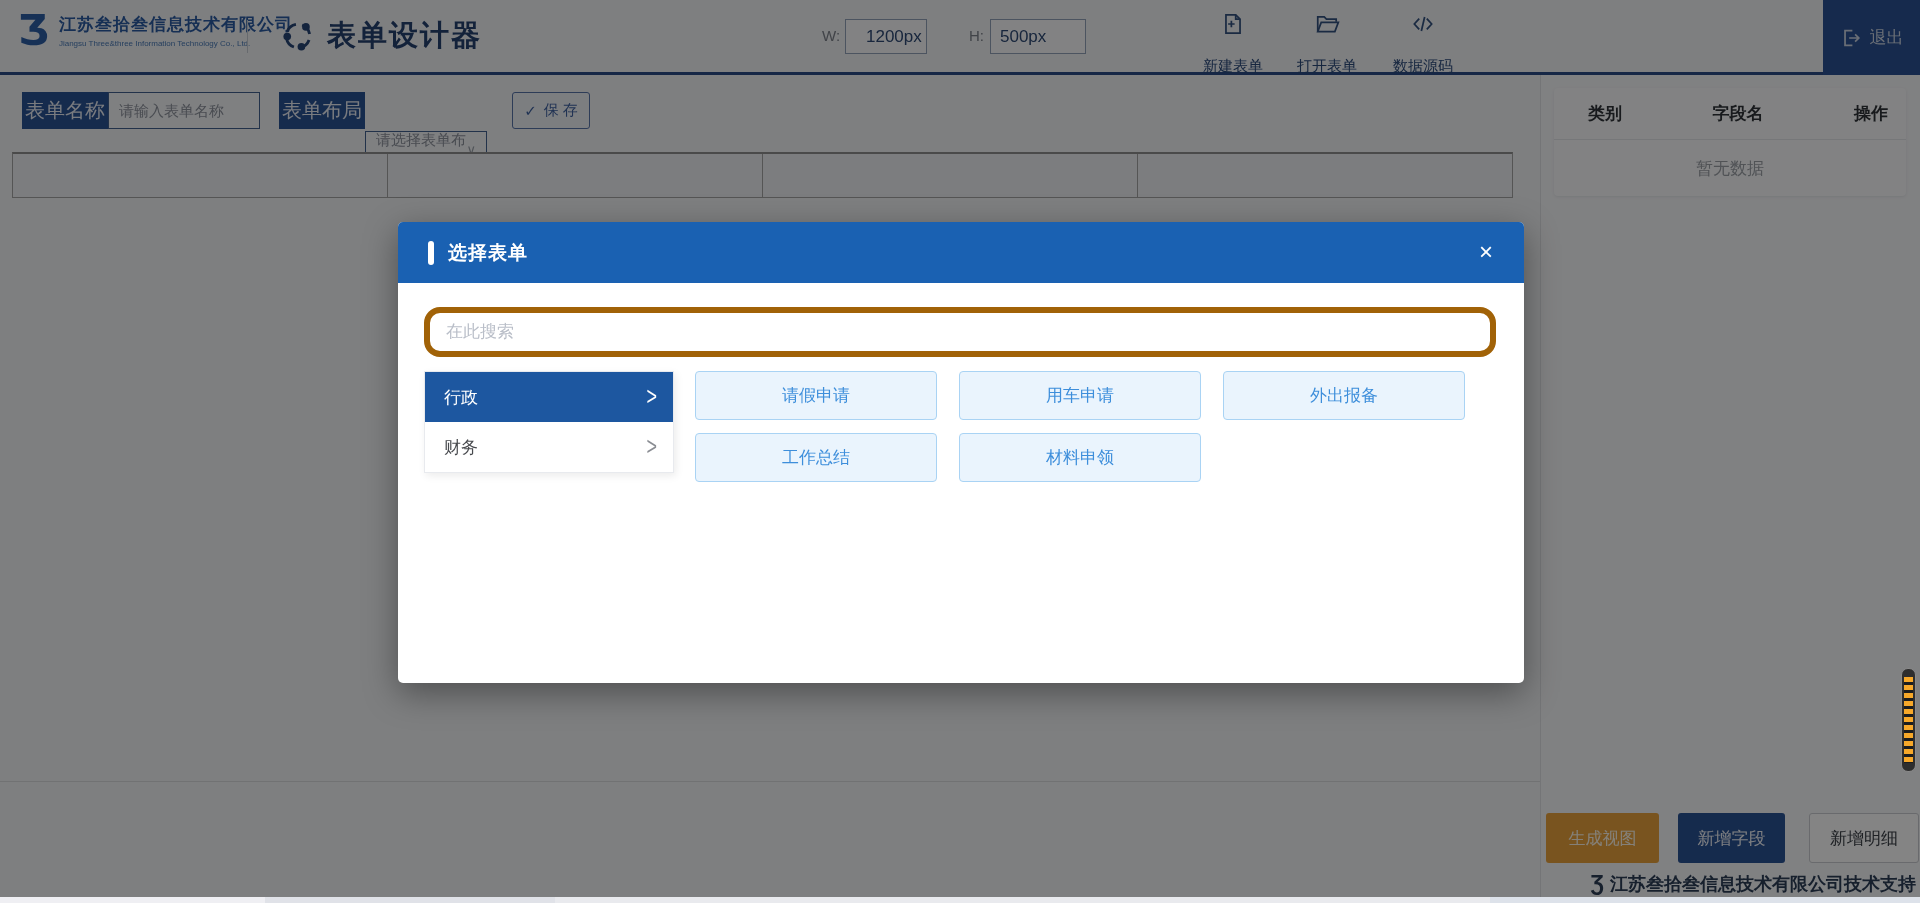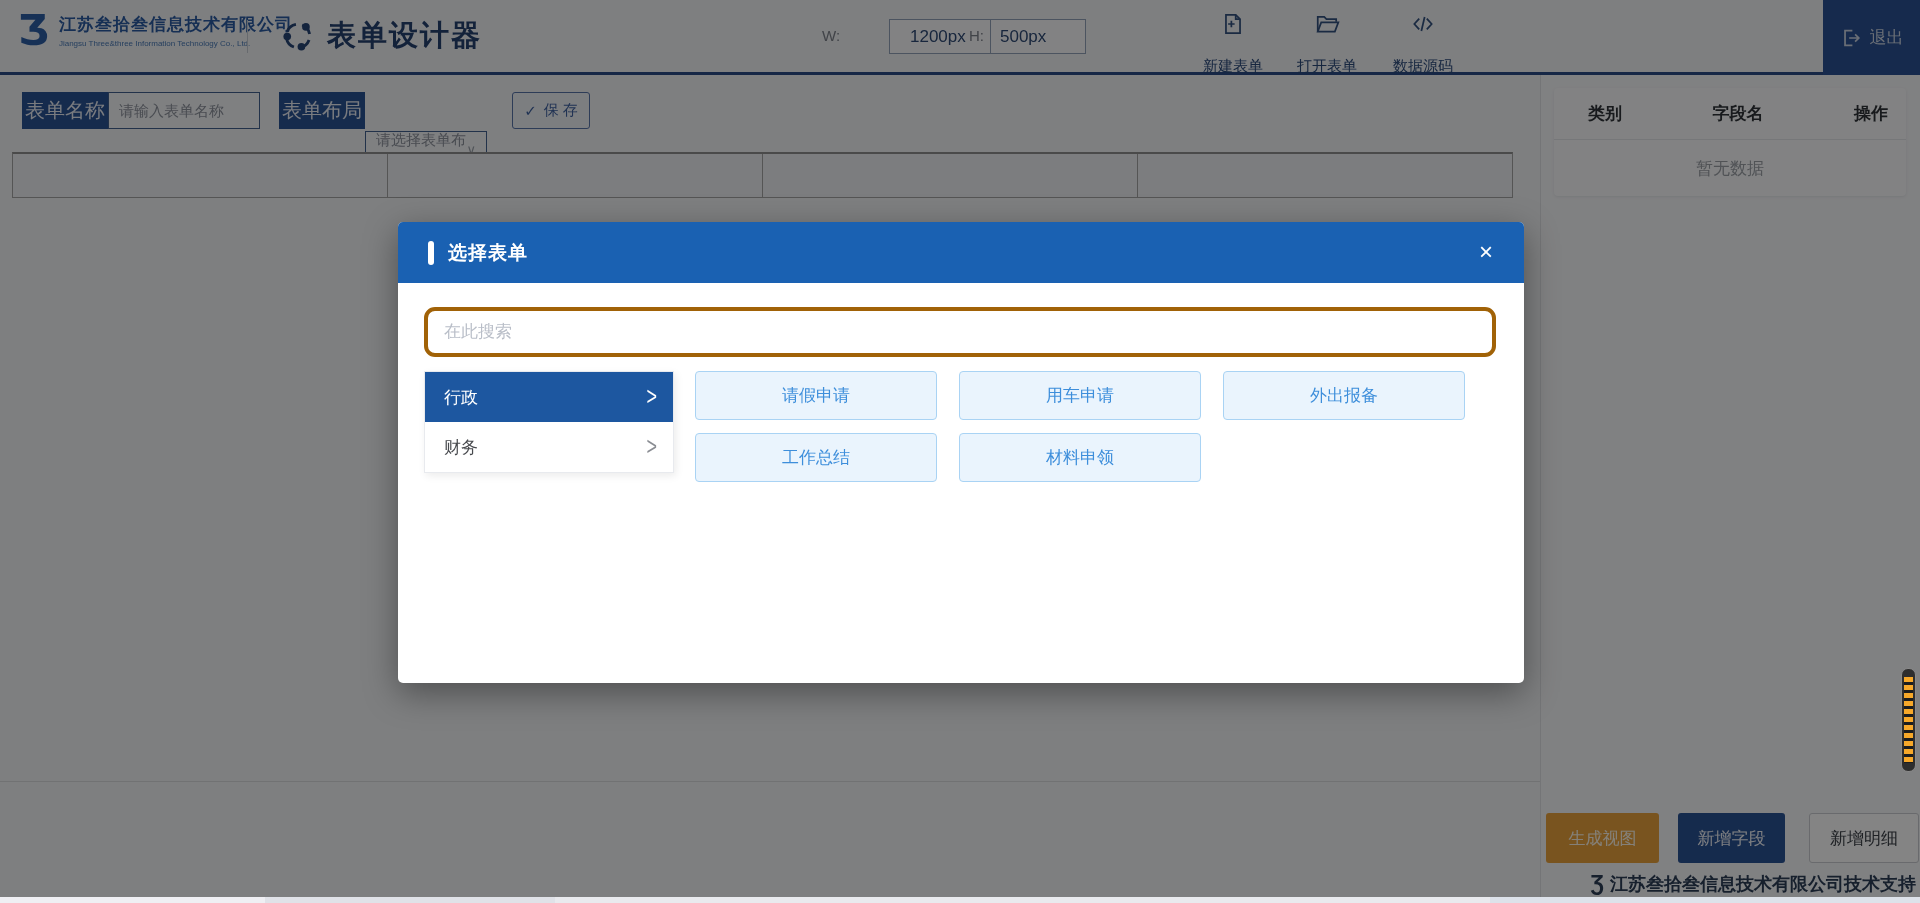--- a/index.html
+++ b/index.html
@@ -82,21 +82,21 @@
   .modal { position:absolute; left:398px; top:222px; width:1126px; height:461px;
     background:#ffffff; border-radius:5px; box-shadow:0 10px 34px rgba(0,0,0,.38); z-index:100; }
   .modal-header { position:relative; height:61px; background:#1a61b2; border-radius:5px 5px 0 0;
     display:flex; align-items:center; }
   .modal-accent { position:absolute; left:30px; top:19px; width:6px; height:24px;
     background:#ffffff; border-radius:3px; }
   .modal-title { margin-left:50px; color:#ffffff; font-size:19px; font-weight:bold; letter-spacing:1px; }
   .modal-close { position:absolute; right:22px; top:14px; width:32px; height:32px; color:#ffffff;
     font-size:24px; line-height:32px; text-align:center; cursor:pointer; }
   .modal-search { position:absolute; left:26px; top:85px; width:1072px; height:50px;
-    border:4px solid #a16207; border-radius:11px; font-size:17px; color:#444; padding:0 16px;
+    border:6px solid #a16207; border-radius:16px; font-size:17px; color:#444; padding:0 16px;
     font-family:"Liberation Sans","DejaVu Sans",sans-serif; }
   .modal-search::placeholder { color:#b9bec8; }
   .cat-menu { position:absolute; left:26px; top:149px; width:250px; background:#fff;
     border:1px solid #e8eaee; box-shadow:2px 3px 8px rgba(0,0,0,.08); }
   .cat-item { height:50px; display:flex; align-items:center; justify-content:space-between;
     padding:0 16px 0 19px; cursor:pointer; background:#ffffff; }
   .cat-item .cat-lbl { font-size:17px; color:#47494d; }
   .cat-item .cat-chev { font-size:18px; color:#8a8d93; transform:scaleY(1.4); }
   .cat-item.selected { background:#1d57a0; }
   .cat-item.selected .cat-lbl, .cat-item.selected .cat-chev { color:#ffffff; }
@@ -141,21 +141,21 @@
             <circle cx="12" cy="12" r="8.3" stroke="#274575" stroke-width="2" stroke-dasharray="8.5 4.5" transform="rotate(20 12 12)"></circle>
             <circle cx="17.6" cy="5.6" r="2.7" fill="#274575"></circle>
             <circle cx="4.4" cy="12.4" r="2.7" fill="#274575"></circle>
             <circle cx="14.4" cy="19.6" r="2.7" fill="#274575"></circle>
           </svg>
         </span>
         <span class="app-title">表单设计器</span>
       </div>
 
       <span class="size-label" style="left:822px;">W:</span>
-      <input class="size-input" style="left: 889px; width: 104px; padding-left: 20px;" value="1200px">
+      <input class="size-input" style="left: 845px; width: 82px; padding-left: 20px;" value="1200px">
       <span class="size-label" style="left:969px;">H:</span>
       <input class="size-input" style="left: 990px; width: 96px;" value="500px">
 
       <div class="hd-action" style="left:1185px;">
         <span>
           <svg width="26" height="26" viewBox="0 0 24 24" fill="none" stroke="#33527f" stroke-width="1.6">
             <path d="M5.5 3.5 H14.5 L18.5 7.5 V20.5 H5.5 Z"></path>
             <path d="M14.5 3.5 V7.5 H18.5"></path>
             <path d="M10.5 9 V15 M7.5 12 H13.5"></path>
           </svg>

